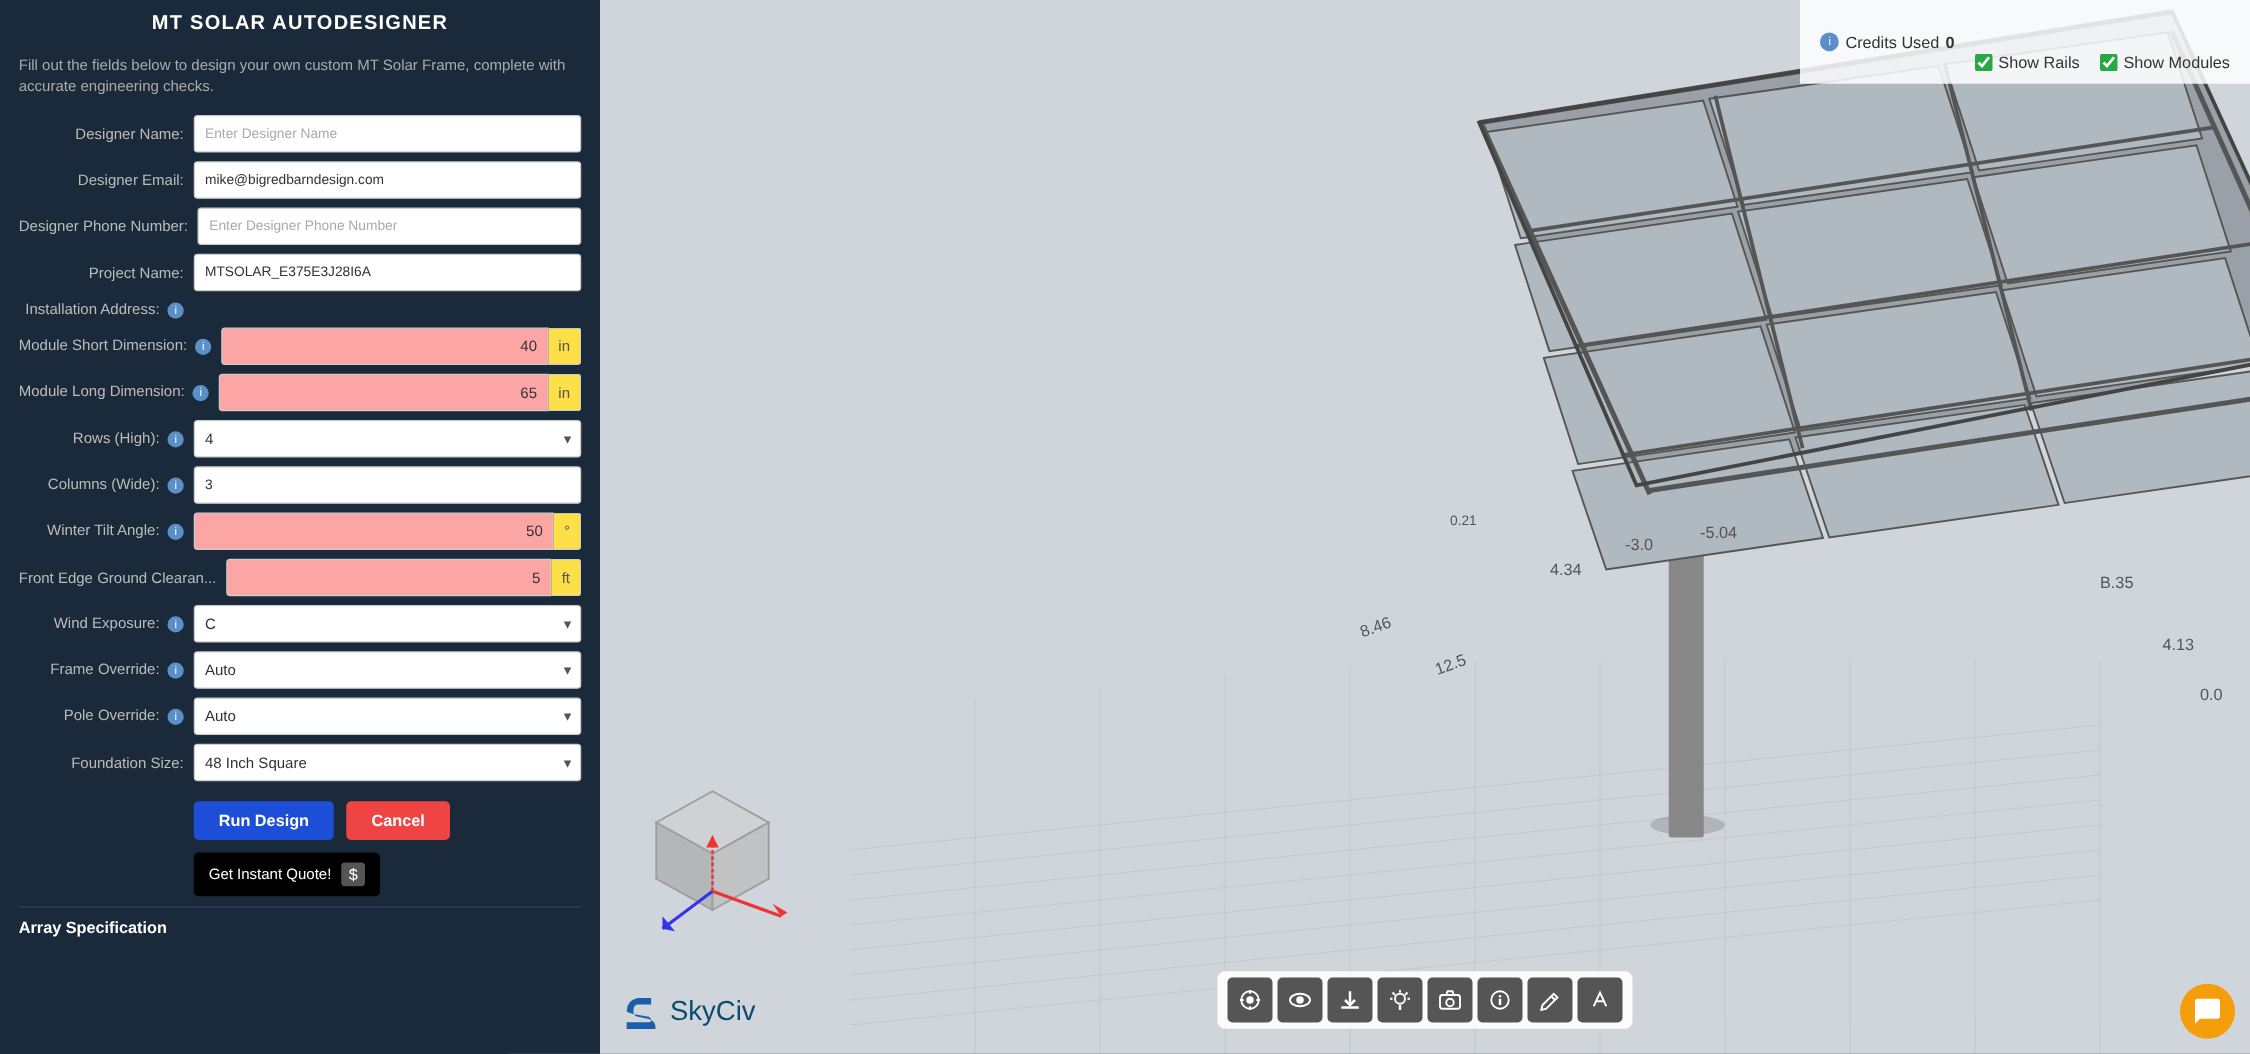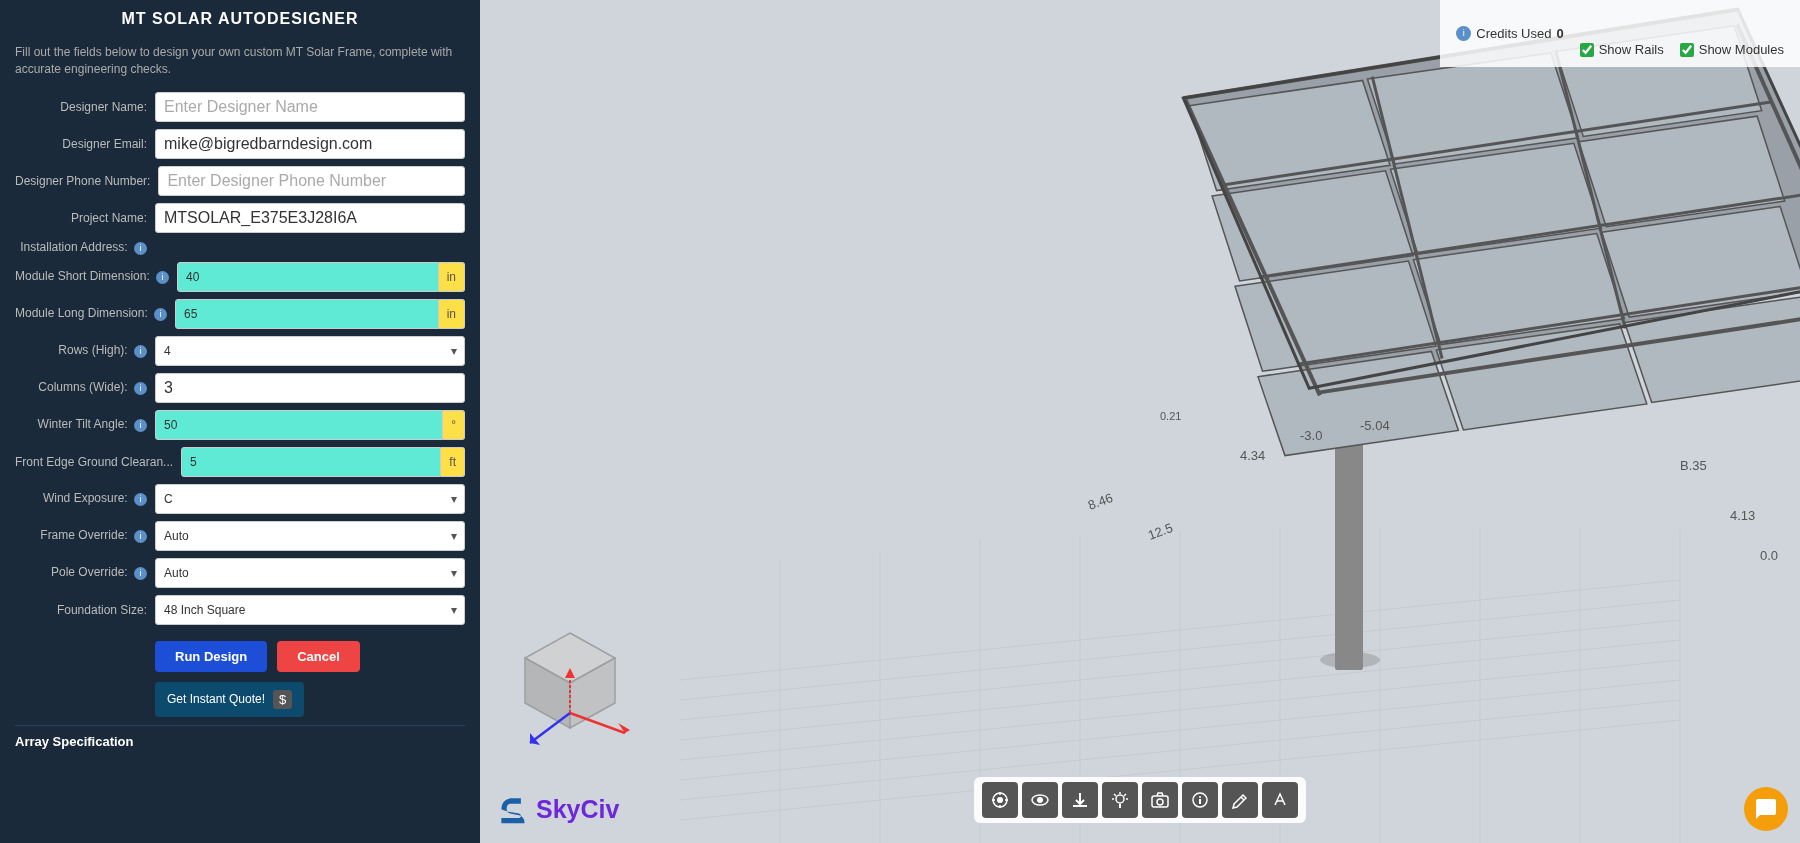--- a/index.html
+++ b/index.html
@@ -55,40 +55,41 @@
       margin-left: 3px;
       cursor: pointer;
     }
     .form-input {
       flex: 1;
       height: 30px;
       background: #fff;
       border: 1px solid #ccc;
       border-radius: 3px;
       padding: 0 8px;
-      font-size: 16px;
+      font-size: 11px;
       color: #333;
       outline: none;
     }
     .form-input::placeholder { color: #aaa; }
     .form-input-with-unit {
       display: flex;
       flex: 1;
       align-items: center;
     }
     .form-input-with-unit input {
       flex: 1;
       height: 30px;
-      background: #5eead4;
+      background: #fca5a5;
       border: 1px solid #ccc;
       border-radius: 3px 0 0 3px;
       padding: 0 8px;
       font-size: 12px;
       color: #333;
       outline: none;
+      text-align: right;
     }
     .unit-badge {
       background: #fde047;
       border: 1px solid #ccc;
       border-left: none;
       height: 30px;
       padding: 0 8px;
       font-size: 12px;
       color: #555;
       display: flex;
@@ -146,21 +147,21 @@
       border: none;
       border-radius: 4px;
       padding: 8px 20px;
       font-size: 13px;
       cursor: pointer;
       font-weight: bold;
     }
     .btn-quote {
       display: flex;
       align-items: center;
-      background: #0c4a6e;
+      background: #000000;
       color: #fff;
       border: none;
       border-radius: 4px;
       padding: 8px 12px;
       font-size: 12px;
       cursor: pointer;
       margin-left: 140px;
     }
     .btn-quote .dollar {
       background: #555;
@@ -267,23 +268,23 @@
     }
 
     
     #skyciv-logo {
       position: absolute;
       bottom: 18px;
       left: 16px;
       display: flex;
       align-items: center;
       gap: 8px;
-      font-size: 25px;
-      font-weight: bold;
-      color: #6d28d9;
+      font-size: 22px;
+      font-weight: normal;
+      color: #0c4a6e;
       z-index: 10;
     }
     .skyciv-s {
       width: 32px; height: 32px;
     }
 
     
     #chat-btn {
       position: absolute;
       bottom: 12px;

